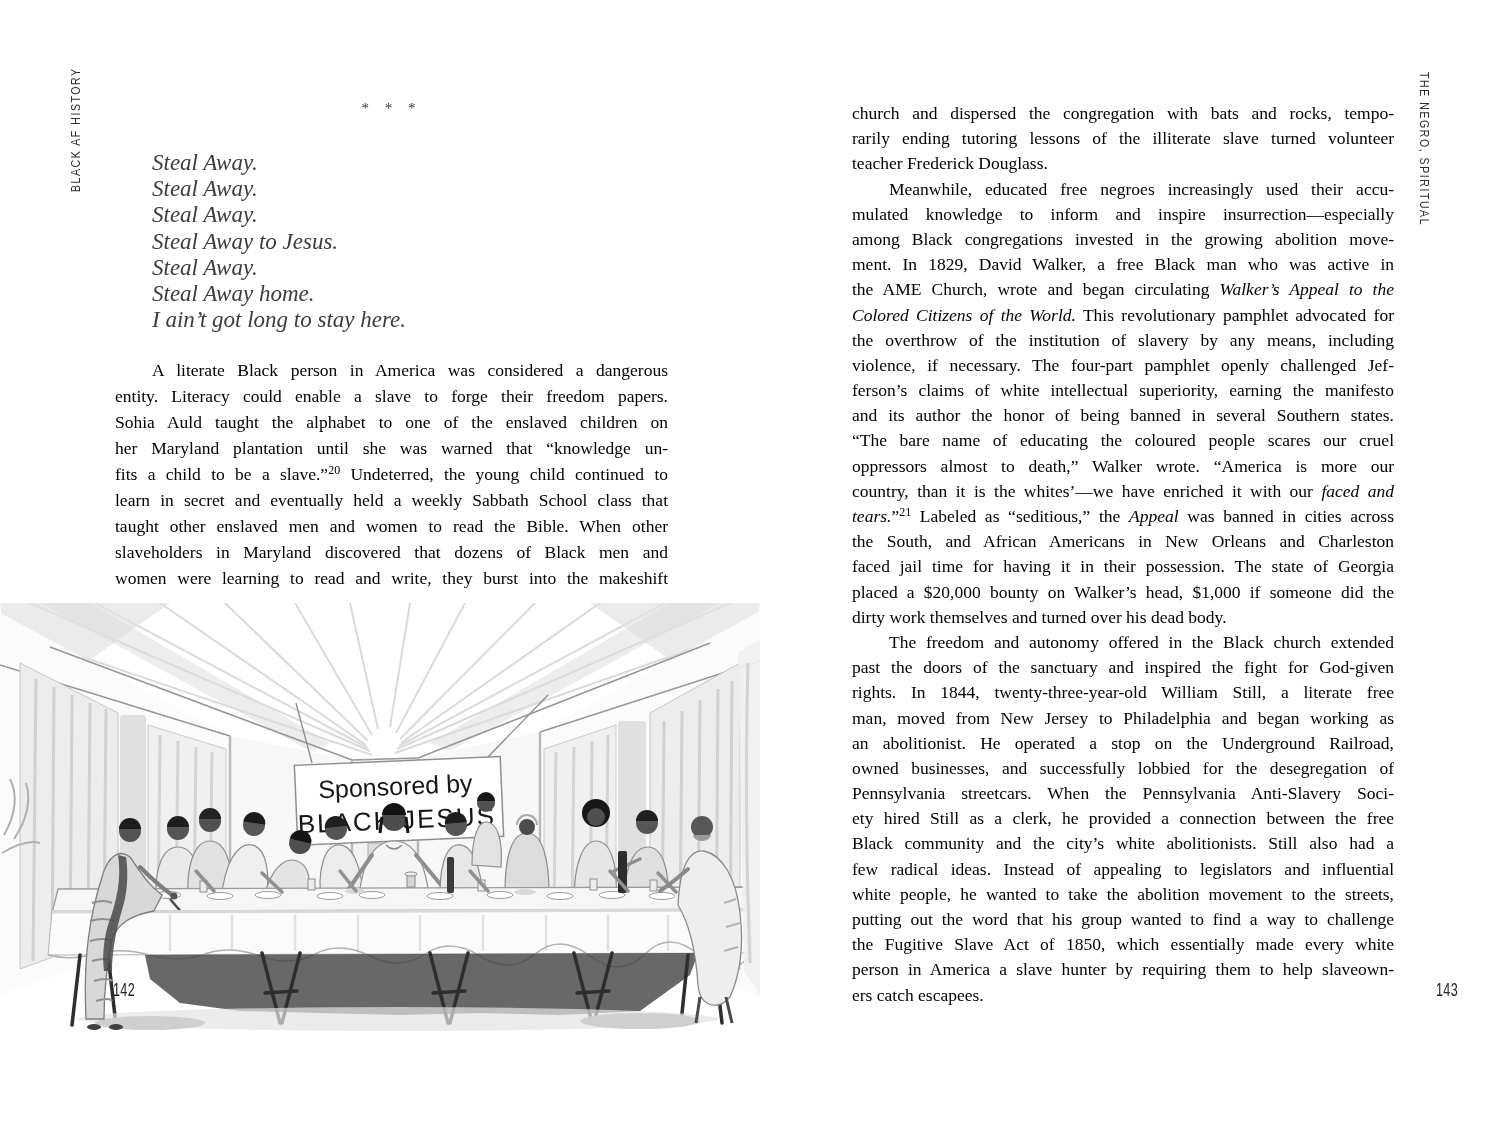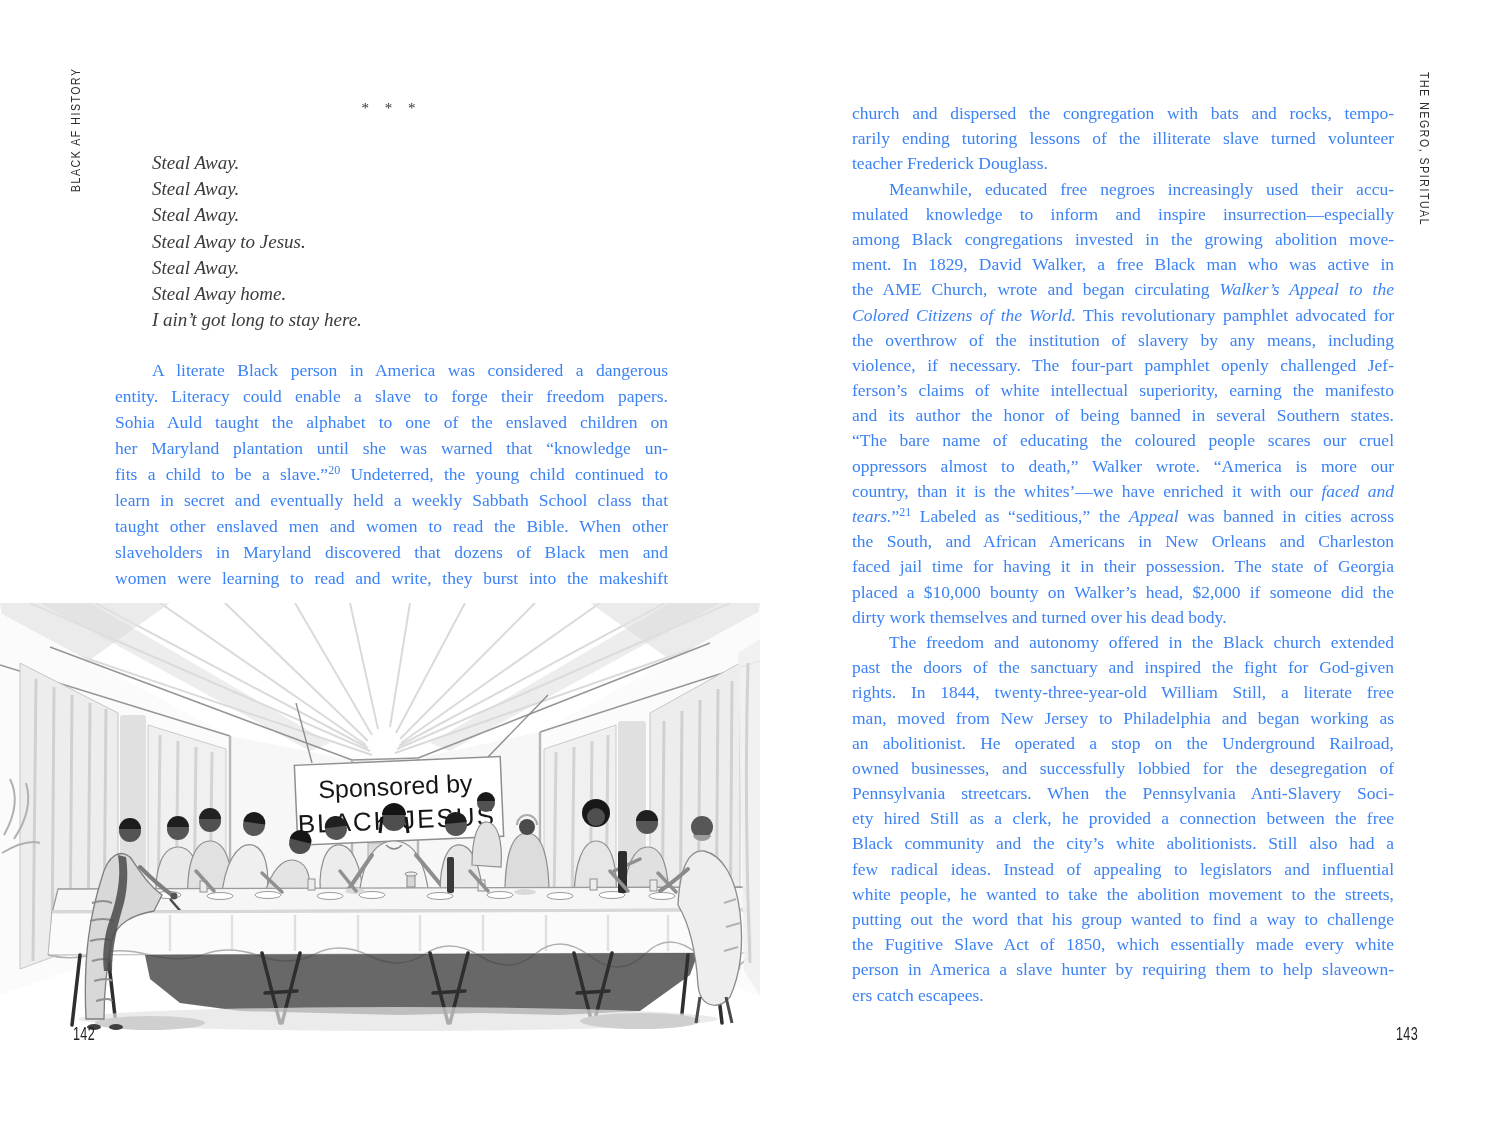--- a/index.html
+++ b/index.html
@@ -18,41 +18,41 @@
   .runhead-left{left:68px;top:192px;transform:rotate(-90deg) scaleX(.78);}
   .runhead-right{left:1432px;top:72px;transform:rotate(90deg) scaleX(.78);}
   
   .ornament{
     position:absolute;left:115px;top:100px;width:553px;text-align:center;
     font-size:15px;letter-spacing:6px;color:#333;
   }
   
   .poem{
     position:absolute;left:152px;top:150px;font-style:italic;
-    font-size:19px;line-height:26.2px;color:#3c3c3c;
-  }
-  
-  .bodycol{position:absolute;font-size:17.5px;color:#3b82f6;}
+    font-size:23px;line-height:26.2px;color:#3c3c3c;
+  }
+  
+  .bodycol{position:absolute;font-size:17.5px;color:#000000;}
   .left-col{left:115px;top:357px;width:553px;}
   .right-col{left:852px;top:101px;width:542px;}
   .line{
     text-align:justify;text-align-last:justify;overflow:hidden;
     text-justify:inter-word;
   }
   .left-col .line{line-height:26px;height:26px;}
   .right-col .line{line-height:25.2px;height:25.2px;}
   .line.end{text-align-last:left;}
   .line.ind{text-indent:37px;}
   .line i{font-style:italic;}
   .line sup{
     font-size:12px;position:relative;top:-6px;vertical-align:baseline;
     letter-spacing:0;
   }
   
-  .pagenum{position:absolute;top:1024px;}
+  .pagenum{position:absolute;top:980px;margin-left:40px;}
   .pagenum-left{left:73px;}
   .pagenum-right{left:1396px;}
   .cond{
     display:inline-block;transform:scaleX(.72);transform-origin:0 50%;
     font-family:"Liberation Sans","DejaVu Sans",sans-serif;
     font-size:17.5px;letter-spacing:.5px;color:#222;
   }
   
   .illustration{position:absolute;left:0;top:603px;}
   .illustration text{
@@ -427,21 +427,21 @@
       <div class="line">oppressors almost to death,” Walker wrote. “America is more our</div>
 
       <div class="line">country, than it is the whites’—we have enriched it with our <i>faced and</i></div>
 
       <div class="line"><i>tears.</i>”<sup>21</sup> Labeled as “seditious,” the <i>Appeal</i> was banned in cities across</div>
 
       <div class="line">the South, and African Americans in New Orleans and Charleston</div>
 
       <div class="line">faced jail time for having it in their possession. The state of Georgia</div>
 
-      <div class="line">placed a $10,000 bounty on Walker’s head, $2,000 if someone did the</div>
+      <div class="line">placed a $20,000 bounty on Walker’s head, $1,000 if someone did the</div>
 
       <div class="line end">dirty work themselves and turned over his dead body.</div>
 
       <div class="line ind">The freedom and autonomy offered in the Black church extended</div>
 
       <div class="line">past the doors of the sanctuary and inspired the fight for God-given</div>
 
       <div class="line">rights. In 1844, twenty-three-year-old William Still, a literate free</div>
 
       <div class="line">man, moved from New Jersey to Philadelphia and began working as</div>

